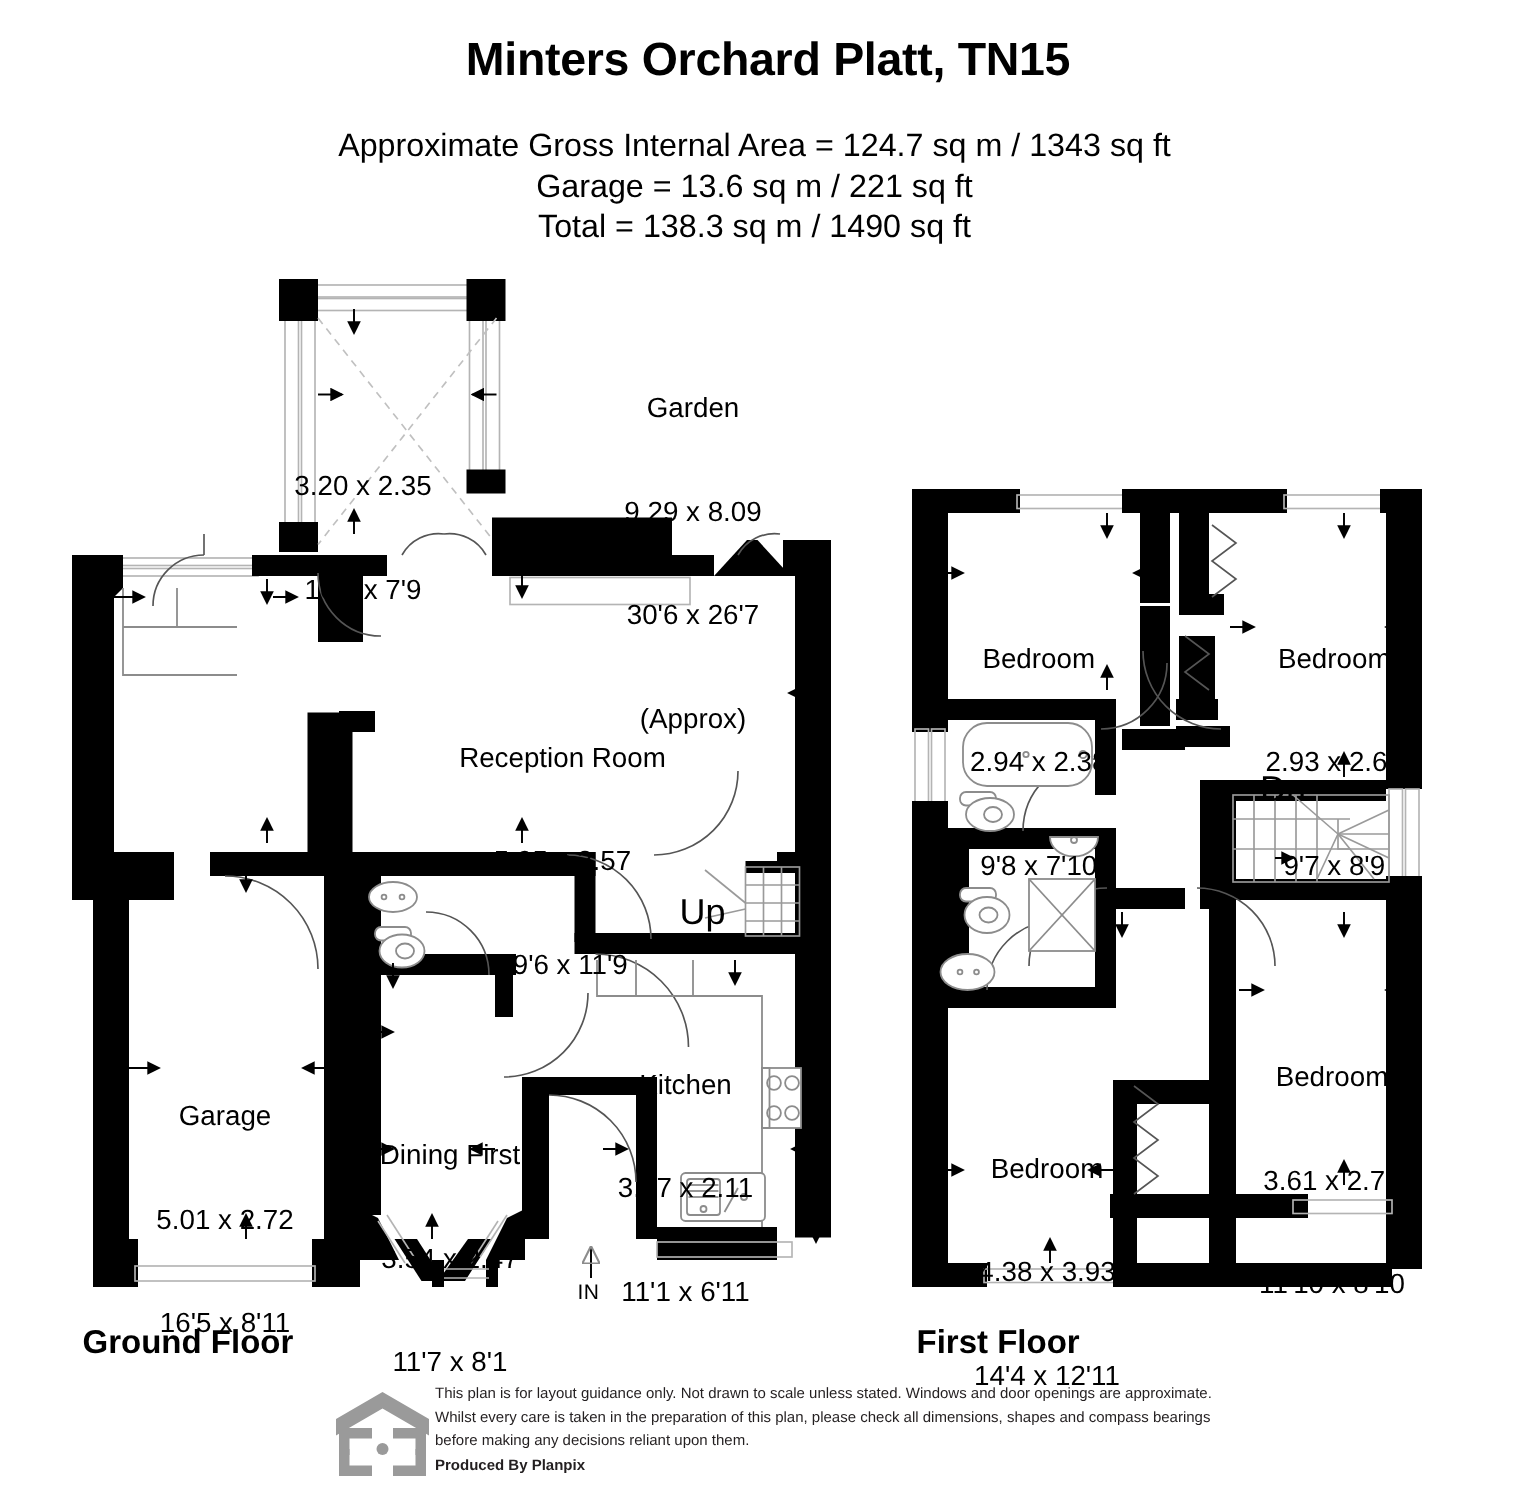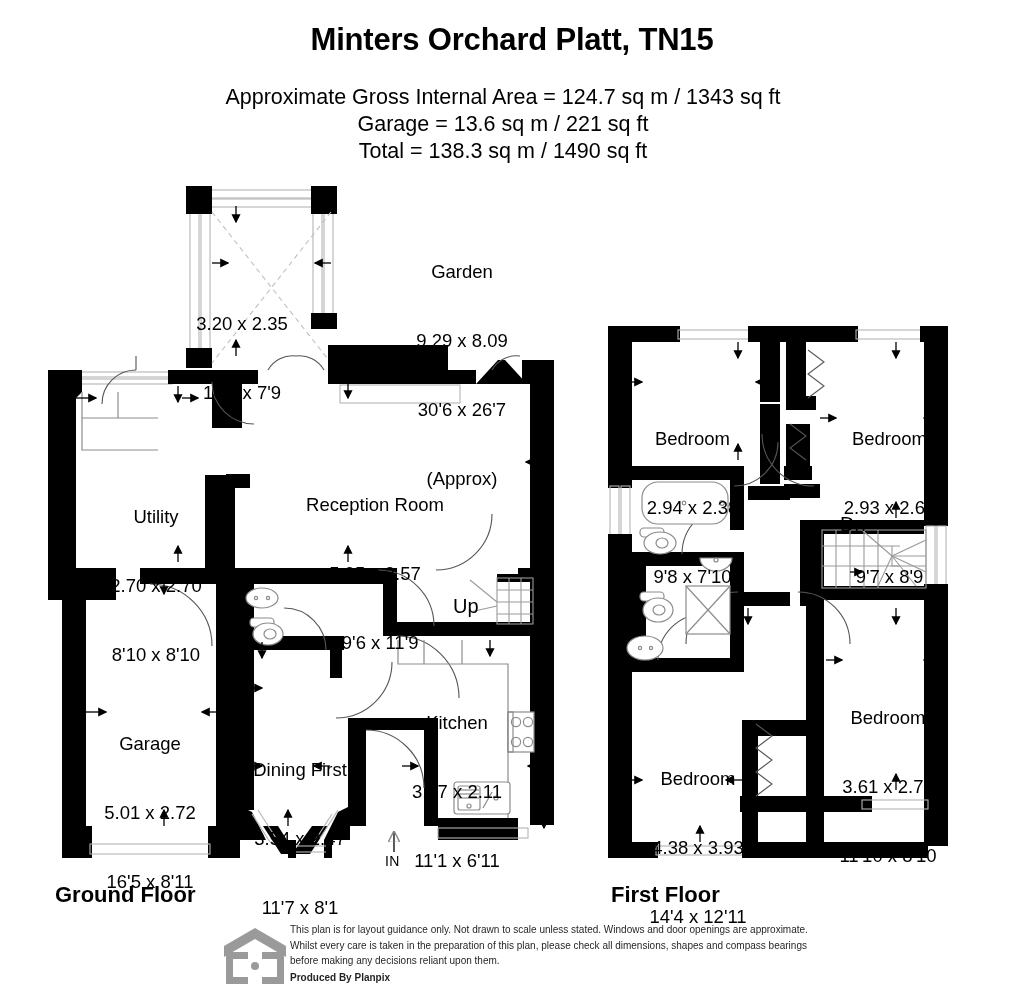--- a/index.html
+++ b/index.html
@@ -64,21 +64,21 @@
     position: absolute;
     text-align: center;
     font-size: 18.5px;
     line-height: 23px;
     white-space: pre;
   }
   .rlabel .nm { font-size: 18.5px; }
 
   .updn {
     position: absolute;
-    font-size: 20px;
+    font-size: 24px;
   }
   .inlabel {
     position: absolute;
     font-size: 14px;
     letter-spacing: 0.3px;
   }
 
   
   .footer-text {
     position: absolute;
@@ -481,25 +481,20 @@
     <div>10'6 x 7'9</div>
   </div>
 
   <div class="rlabel" style="left:372px; top:214px; width:180px;">
     <div class="nm">Garden</div>
     <div>9.29 x 8.09</div>
     <div>30'6 x 26'7</div>
     <div>(Approx)</div>
   </div>
 
-  <div class="rlabel" style="left:76px; top:459px; width:160px;">
-    <div class="nm">Utility</div>
-    <div>2.70 x 2.70</div>
-    <div>8'10 x 8'10</div>
-  </div>
 
   <div class="rlabel" style="left:285px; top:447px; width:180px;">
     <div class="nm">Reception Room</div>
     <div>5.95 x 3.57</div>
     <div>19'6 x 11'9</div>
   </div>
 
   <div class="rlabel" style="left:68px; top:686px; width:164px;">
     <div class="nm">Garage</div>
     <div>5.01 x 2.72</div>

